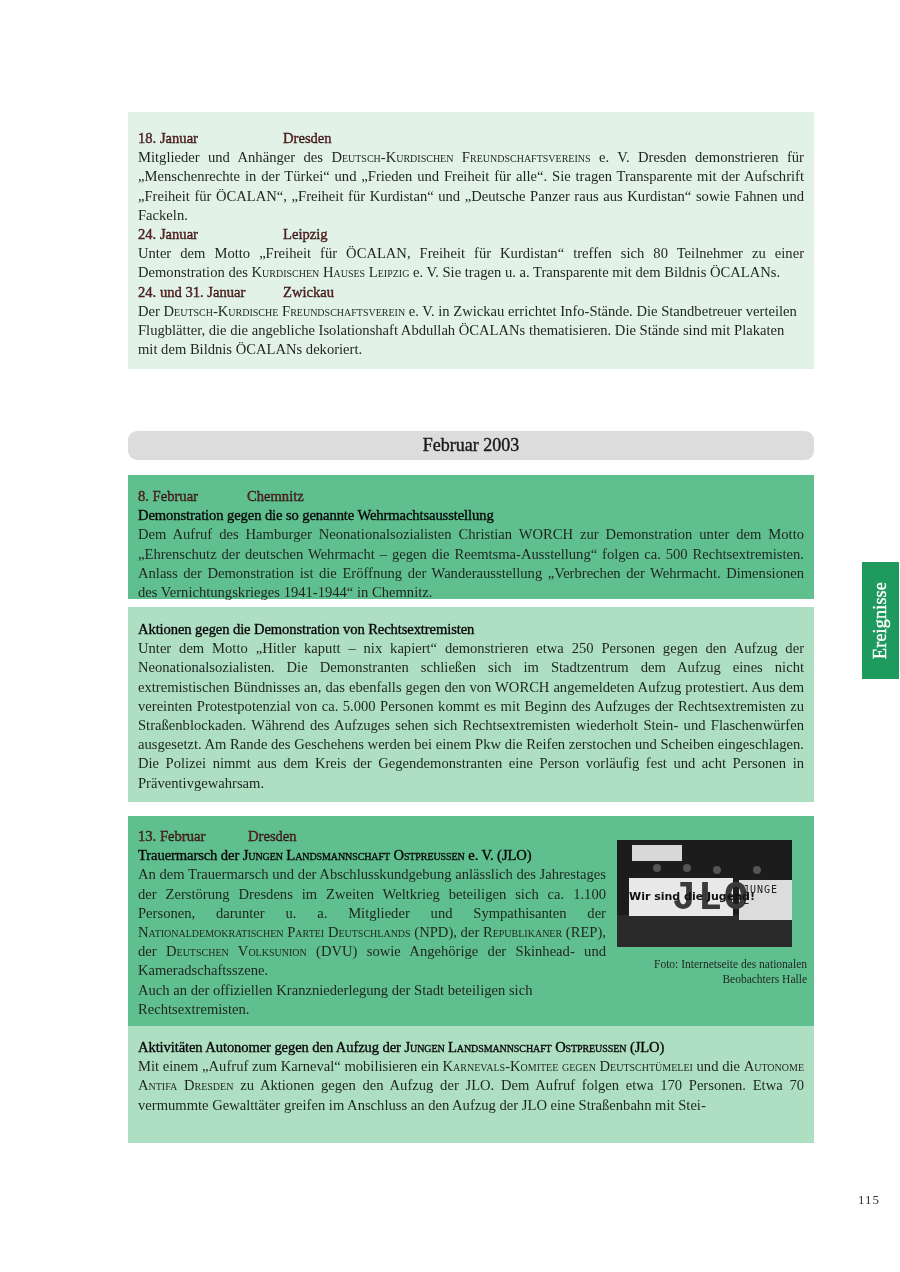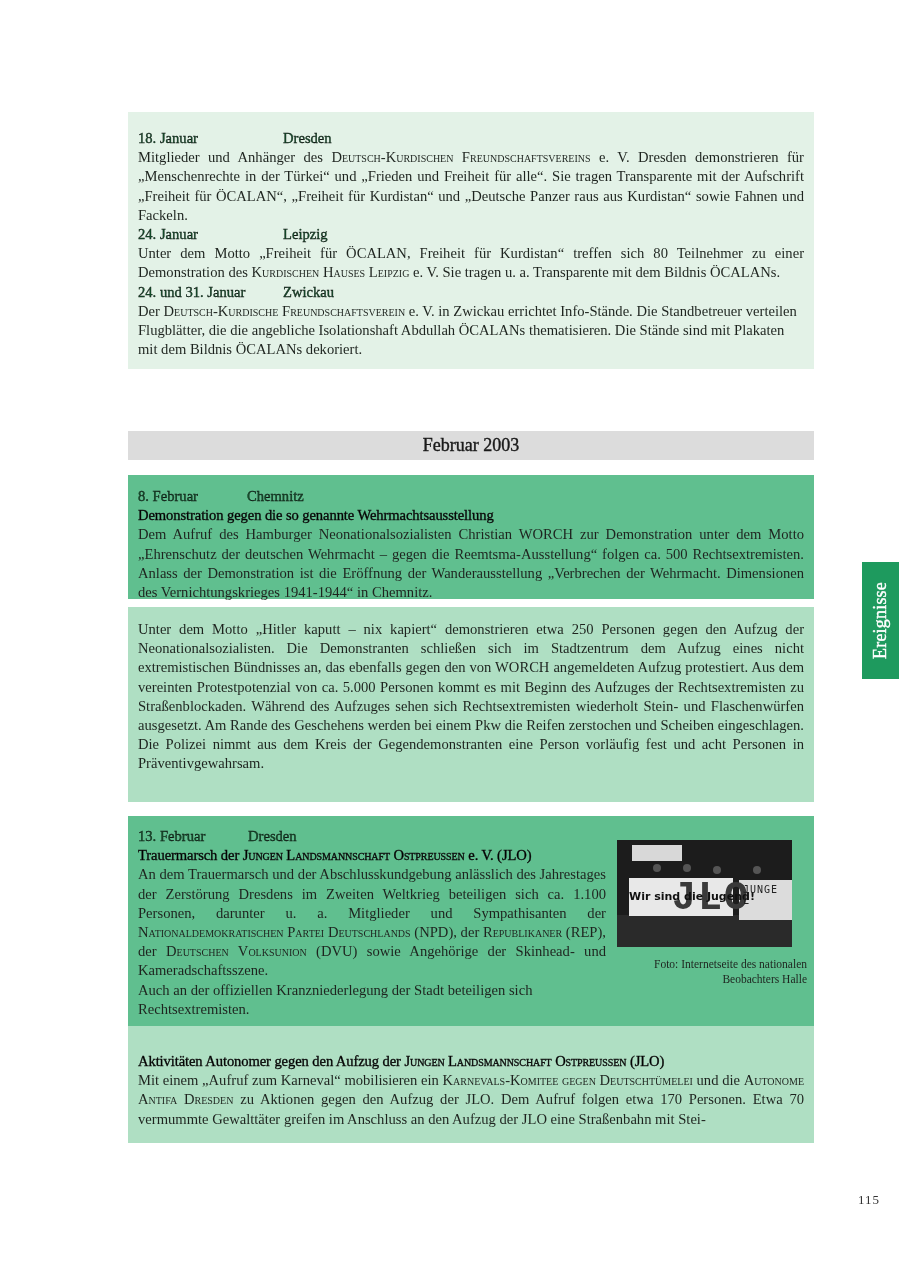--- a/index.html
+++ b/index.html
@@ -4,30 +4,30 @@
 <style>
   html, body { margin:0; padding:0; background:#ffffff; }
   body { width:900px; height:1272px; position:relative; overflow:hidden;
          font-family:"Liberation Serif","DejaVu Serif",serif; color:#1e241f; }
   .box { position:absolute; left:128px; width:686px; box-sizing:border-box;
          padding:0 10px; font-size:14.6px; line-height:19.2px; }
   .light { background:#e3f2e7; }
   .dark { background:#60bf8f; }
   .mid { background:#afdfc3; }
   .gray { background:#dcdcdc; }
-  .hdr { font-weight:normal; color:#14532d; display:flex; }
+  .hdr { font-weight:normal; color:#7f1d1d; display:flex; }
   .hdr .date { width:145px; }
   .hdr.short .date { width:109px; }
   .hdr.short2 .date { width:110px; }
   .title { color:#000000; font-weight:normal; letter-spacing:-0.1px; }
   .bold { -webkit-text-stroke:0.35px #111; }
   .just { text-align:justify; }
   .sc { font-variant:small-caps; }
   #month { position:absolute; left:128px; top:431px; width:686px; height:29px;
-           text-align:center; font-size:18px; line-height:29px; color:#1a1a1a;
+           text-align:center; font-size:18px; line-height:29px; color:#1a1a1a;border-radius:9px;
            -webkit-text-stroke:0.4px #1a1a1a; }
   #sidetab { position:absolute; left:862px; top:562px; width:37px; height:117px;
              background:#1e9a5e; display:flex; align-items:center; justify-content:center; }
   #sidetab span { color:#fff; font-size:18px; transform:rotate(-90deg); white-space:nowrap;
                   -webkit-text-stroke:0.4px #fff; letter-spacing:0.2px; }
   #pagenum { position:absolute; left:858px; top:1192px; font-size:13px; color:#333; letter-spacing:1px; }
   .photo { position:absolute; left:617px; top:840px; width:175px; height:107px; background:#1a1a1a;
            overflow:hidden; }
   .caption { position:absolute; left:617px; top:957px; width:190px; font-size:11.5px; line-height:15px; color:#1e241f;text-align:right; }
 </style>
@@ -57,20 +57,21 @@
 <div class="box dark" style="top:475px;height:124px;padding-top:12px;">
   <div class="hdr short bold">
     <span class="date">8. Februar</span>
     <span>Chemnitz</span>
   </div>
   <div class="title bold">Demonstration gegen die so genannte Wehrmachtsausstellung</div>
   <div class="just">Dem Aufruf des Hamburger Neonationalsozialisten Christian WORCH zur Demonstration unter dem Motto „Ehrenschutz der deutschen Wehrmacht – gegen die Reemtsma-Ausstellung“ folgen ca. 500 Rechtsextremisten. Anlass der  Demonstration ist die Eröffnung der Wanderausstellung „Verbrechen der Wehrmacht. Dimensionen des Vernichtungskrieges 1941-1944“ in Chemnitz.</div>
 </div>
 
 <div class="box mid" style="top:607px;height:195px;padding-top:13px;">
+  <div class="title bold">Aktionen gegen die Demonstration von Rechtsextremisten</div>
   <div class="just">Unter dem Motto „Hitler kaputt – nix kapiert“ demonstrieren etwa 250 Personen gegen den Aufzug der Neonationalsozialisten. Die Demonstranten schließen sich im Stadtzentrum dem Aufzug eines nicht extremistischen Bündnisses an, das ebenfalls gegen den von WORCH angemeldeten Aufzug protestiert. Aus dem vereinten Protestpotenzial von ca. 5.000 Personen kommt es mit Beginn des Aufzuges der Rechtsextremisten zu Straßenblockaden. Während des Aufzuges sehen sich Rechtsextremisten wiederholt Stein- und Flaschenwürfen ausgesetzt. Am Rande des Geschehens werden bei einem Pkw die Reifen zerstochen und Scheiben eingeschlagen. Die Polizei nimmt aus dem Kreis der Gegendemonstranten eine Person vorläufig fest und acht Personen in Präventivgewahrsam.</div>
 </div>
 
 <div class="box dark" style="top:816px;height:210px;padding-top:11px;">
   <div class="hdr short2 bold">
     <span class="date">13. Februar</span>
     <span>Dresden</span>
   </div>
   <div class="title bold"><span>Trauermarsch der </span><span class="sc">Jungen Landsmannschaft Ostpreußen</span><span> e. V. (JLO)</span></div>
   <div class="just" style="width:468px;"><span>An dem Trauermarsch und der Abschlusskundgebung anlässlich des Jahrestages der Zerstörung Dresdens im Zweiten Weltkrieg beteiligen sich ca. 1.100 Personen, darunter u. a. Mitglieder und Sympathisanten der </span><span class="sc">Nationaldemokratischen Partei Deutschlands</span><span> (NPD), der </span><span class="sc">Republikaner</span><span> (REP), der </span><span class="sc">Deutschen Volksunion</span><span> (DVU) sowie Angehörige der Skinhead- und Kameradschaftsszene.</span></div>
@@ -88,21 +89,21 @@
       <circle cx="70" cy="28" r="4" fill="#555"></circle>
       <circle cx="100" cy="30" r="4" fill="#555"></circle>
       <circle cx="140" cy="30" r="4" fill="#555"></circle>
   </svg>
   <span style="position:absolute;left:55px;top:36px;font-family:Liberation Mono, monospace;font-size:40px;font-weight:bold;color:#3a3a3a;letter-spacing:2px;">JLO</span>
   <span style="position:absolute;left:12px;top:50px;font-family:'DejaVu Sans',sans-serif;font-size:11px;font-weight:bold;color:#111;">Wir sind die Jugend!</span>
   <span style="position:absolute;left:126px;top:44px;font-family:'DejaVu Sans Mono',monospace;font-size:10px;color:#222;letter-spacing:1px;">JUNGE L</span>
 </div>
 <div class="caption">Foto: Internetseite des nationalen Beobachters Halle</div>
 
-<div class="box mid" style="top:1026px;height:117px;padding-top:26px;">
+<div class="box mid" style="top:1026px;height:117px;padding-top:12px;">
   <div class="title bold"><span>Aktivitäten Autonomer gegen den Aufzug der </span><span class="sc">Jungen Landsmannschaft Ostpreußen</span><span> (JLO)</span></div>
   <div class="just"><span>Mit einem „Aufruf zum Karneval“ mobilisieren ein </span><span class="sc">Karnevals-Komitee gegen Deutschtümelei</span><span> und die </span><span class="sc">Autonome Antifa Dresden</span><span> zu Aktionen gegen den Aufzug der JLO. Dem Aufruf folgen etwa 170 Personen. Etwa 70 vermummte Gewalttäter greifen im Anschluss an den Aufzug der JLO eine Straßenbahn mit Stei-</span></div>
 </div>
 
 <div id="sidetab">
   <span>Ereignisse</span>
 </div>
 
 <div id="pagenum">115</div>
 

